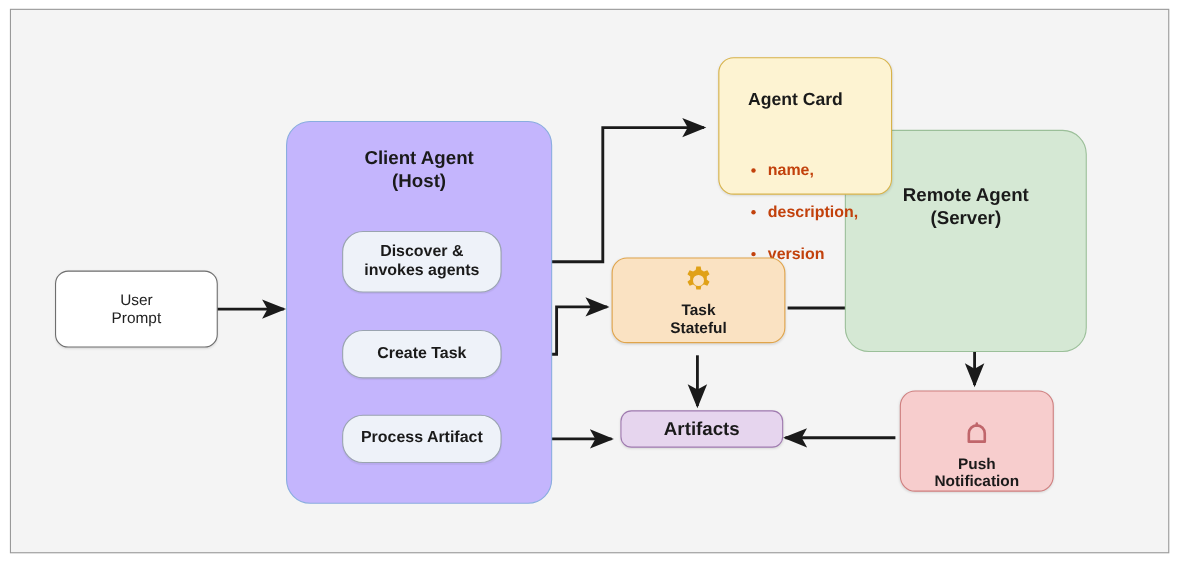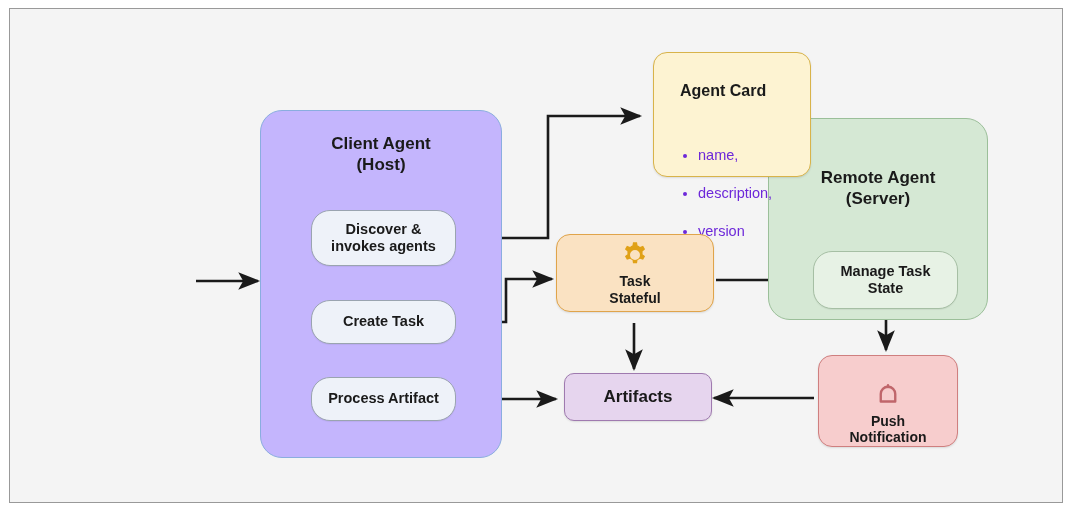--- a/index.html
+++ b/index.html
@@ -128,24 +128,24 @@
     font-size: 16px;
     margin: 2px 0 7px 8px;
     color: #1a1a1a;
   }
   #agent-card ul {
     margin: 0;
     padding: 0 0 0 26px;
     list-style: disc;
   }
   #agent-card li {
-    font-weight: normal;
+    font-weight: bold;
     font-size: 14.5px;
     line-height: 1.33;
-    color: #6d28d9;
+    color: #c2410c;
   }
 
   .icon-wrap {
     display: block;
     line-height: 0;
     margin-bottom: 3px;
   }
 
   .node-label-sm { font-size: 14px; font-weight: bold; }
   .node-label-md { font-size: 17px; font-weight: bold; }
@@ -206,25 +206,25 @@
 
   <div class="box subbox" style="left:311px; top:377px; width:145px; height:44px;">
     <span class="lbl">Process Artifact</span>
   </div>
 
   <div class="box group remote-group" style="left:768px; top:118px; width:220px; height:202px;">
     <span class="title" style="margin-top:48px;">Remote Agent
 (Server)</span>
   </div>
 
-  <div class="box subbox subbox-green" style="left:813px; top:251px; width:145px; height:58px;">
-    <span class="lbl">Manage Task
-State</span>
-  </div>
-
+
+  <div class="box node node-plain" style="left:50px; top:246px; width:148px; height:70px;">
+    <span class="lbl">User
+Prompt</span>
+  </div>
 
   <div class="box node node-yellow" id="agent-card" style="left:653px; top:52px; width:158px; height:125px;">
     <div class="card-title">Agent Card</div>
     <ul>
       <li>name,</li>
       <li>description,</li>
       <li>version</li>
     </ul>
   </div>
 
@@ -235,21 +235,21 @@
           a7.6,7.6 0 0 1 0,2.2 l2.05,1.7 l-1.6,2.8 l-2.5,-0.9 a7.6,7.6 0 0 1 -1.9,1.1 l-0.45,2.6 l-3.2,0
           l-0.45,-2.6 a7.6,7.6 0 0 1 -1.9,-1.1 l-2.5,0.9 l-1.6,-2.8 l2.05,-1.7 a7.6,7.6 0 0 1 0,-2.2
           l-2.05,-1.7 l1.6,-2.8 l2.5,0.9 a7.6,7.6 0 0 1 1.9,-1.1 l0.45,-2.6 z
           M12,8.0 a4.0,4.0 0 1 0 0,8.0 a4.0,4.0 0 1 0 0,-8.0 z"></path>
       </svg>
     </span>
     <span class="lbl node-label-sm">Task
 Stateful</span>
   </div>
 
-  <div class="box node node-purple" style="left:564px; top:373px; width:148px; height:48px;">
+  <div class="box node node-purple" style="left:564px; top:373px; width:148px; height:34px;">
     <span class="lbl node-label-md">Artifacts</span>
   </div>
 
   <div class="box node node-red" style="left:818px; top:355px; width:140px; height:92px;">
     <span class="icon-wrap">
       <svg width="30" height="30" viewBox="0 0 24 24" aria-hidden="true">
         <path d="M6.2,17.2 L6.2,11.2 a5.8,5.8 0 0 1 11.6,0 L17.8,17.2 Z" fill="none" stroke="#c0666b" stroke-width="1.9" stroke-linejoin="round"></path>
         <line x1="12" y1="4.1" x2="12" y2="5.6" stroke="#c0666b" stroke-width="1.9" stroke-linecap="round"></line>
       </svg>
     </span>

